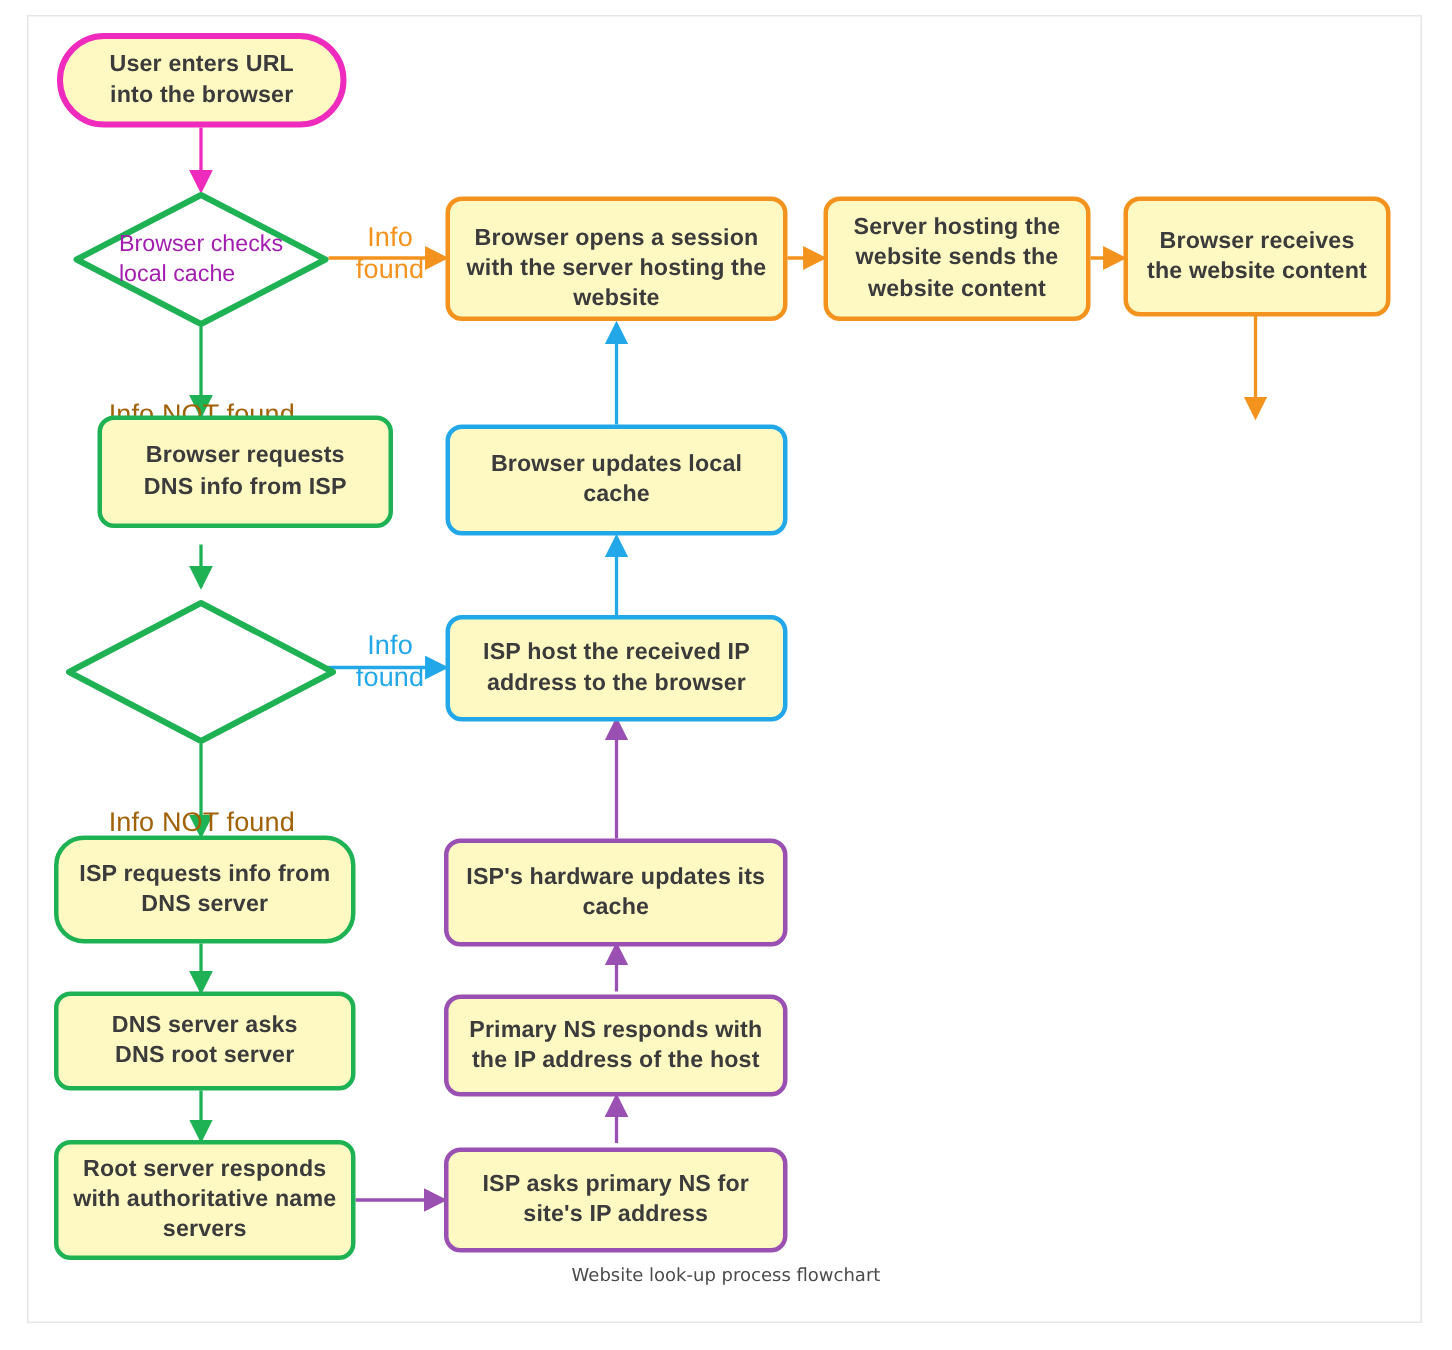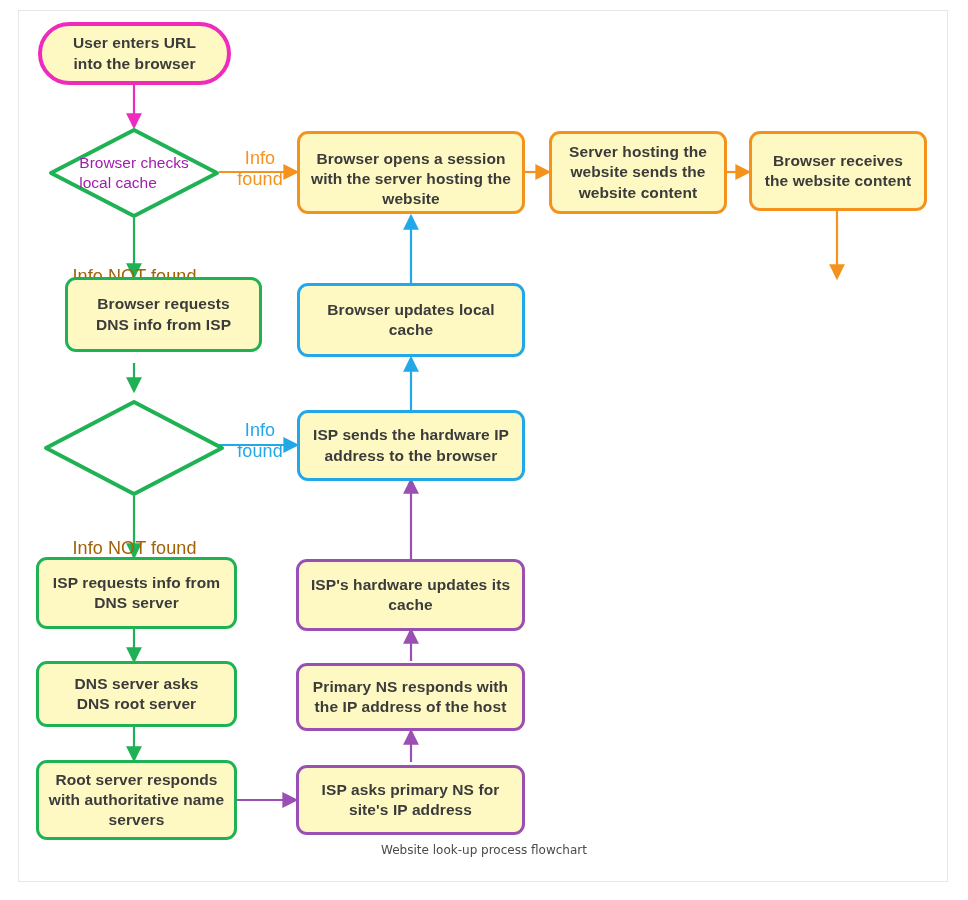--- a/index.html
+++ b/index.html
@@ -195,21 +195,21 @@
     <span class="txt">Browser requests
 DNS info from ISP</span>
   </div>
 
   <div class="diamond" style="left:43px; top:399px; width:182px; height:98px;">
     <svg width="182" height="98" viewBox="0 0 182 98">
       <polygon points="91,3 179,49 91,95 3,49" fill="#ffffff" stroke="#1fb254" stroke-width="4" stroke-linejoin="round"></polygon>
     </svg>
   </div>
 
-  <div class="node n-process c-green" style="left:36px; top:557px; width:201px; height:72px;">
+  <div class="node n-process c-green" style="left:36px; top:557px; width:201px; height:72px;border-radius:20px;">
     <span class="txt">ISP requests info from
 DNS server</span>
   </div>
 
   <div class="node n-process c-green" style="left:36px; top:661px; width:201px; height:66px;">
     <span class="txt">DNS server asks
 DNS root server</span>
   </div>
 
   <div class="node n-process c-green" style="left:36px; top:760px; width:201px; height:80px;">
@@ -227,21 +227,21 @@
     <span class="txt">Primary NS responds with
 the IP address of the host</span>
   </div>
 
   <div class="node n-process c-purple" style="left:296px; top:559px; width:229px; height:72px;">
     <span class="txt">ISP's hardware updates its
 cache</span>
   </div>
 
   <div class="node n-process c-blue" style="left:297px; top:410px; width:228px; height:71px;">
-    <span class="txt">ISP sends the hardware IP
+    <span class="txt">ISP host the received IP
 address to the browser</span>
   </div>
 
   <div class="node n-process c-blue" style="left:297px; top:283px; width:228px; height:74px;">
     <span class="txt">Browser updates local
 cache</span>
   </div>
 
   <div class="node n-process c-orange" style="left:297px; top:131px; width:228px; height:83px;align-items:flex-end;">
     <span class="txt">Browser opens a session

